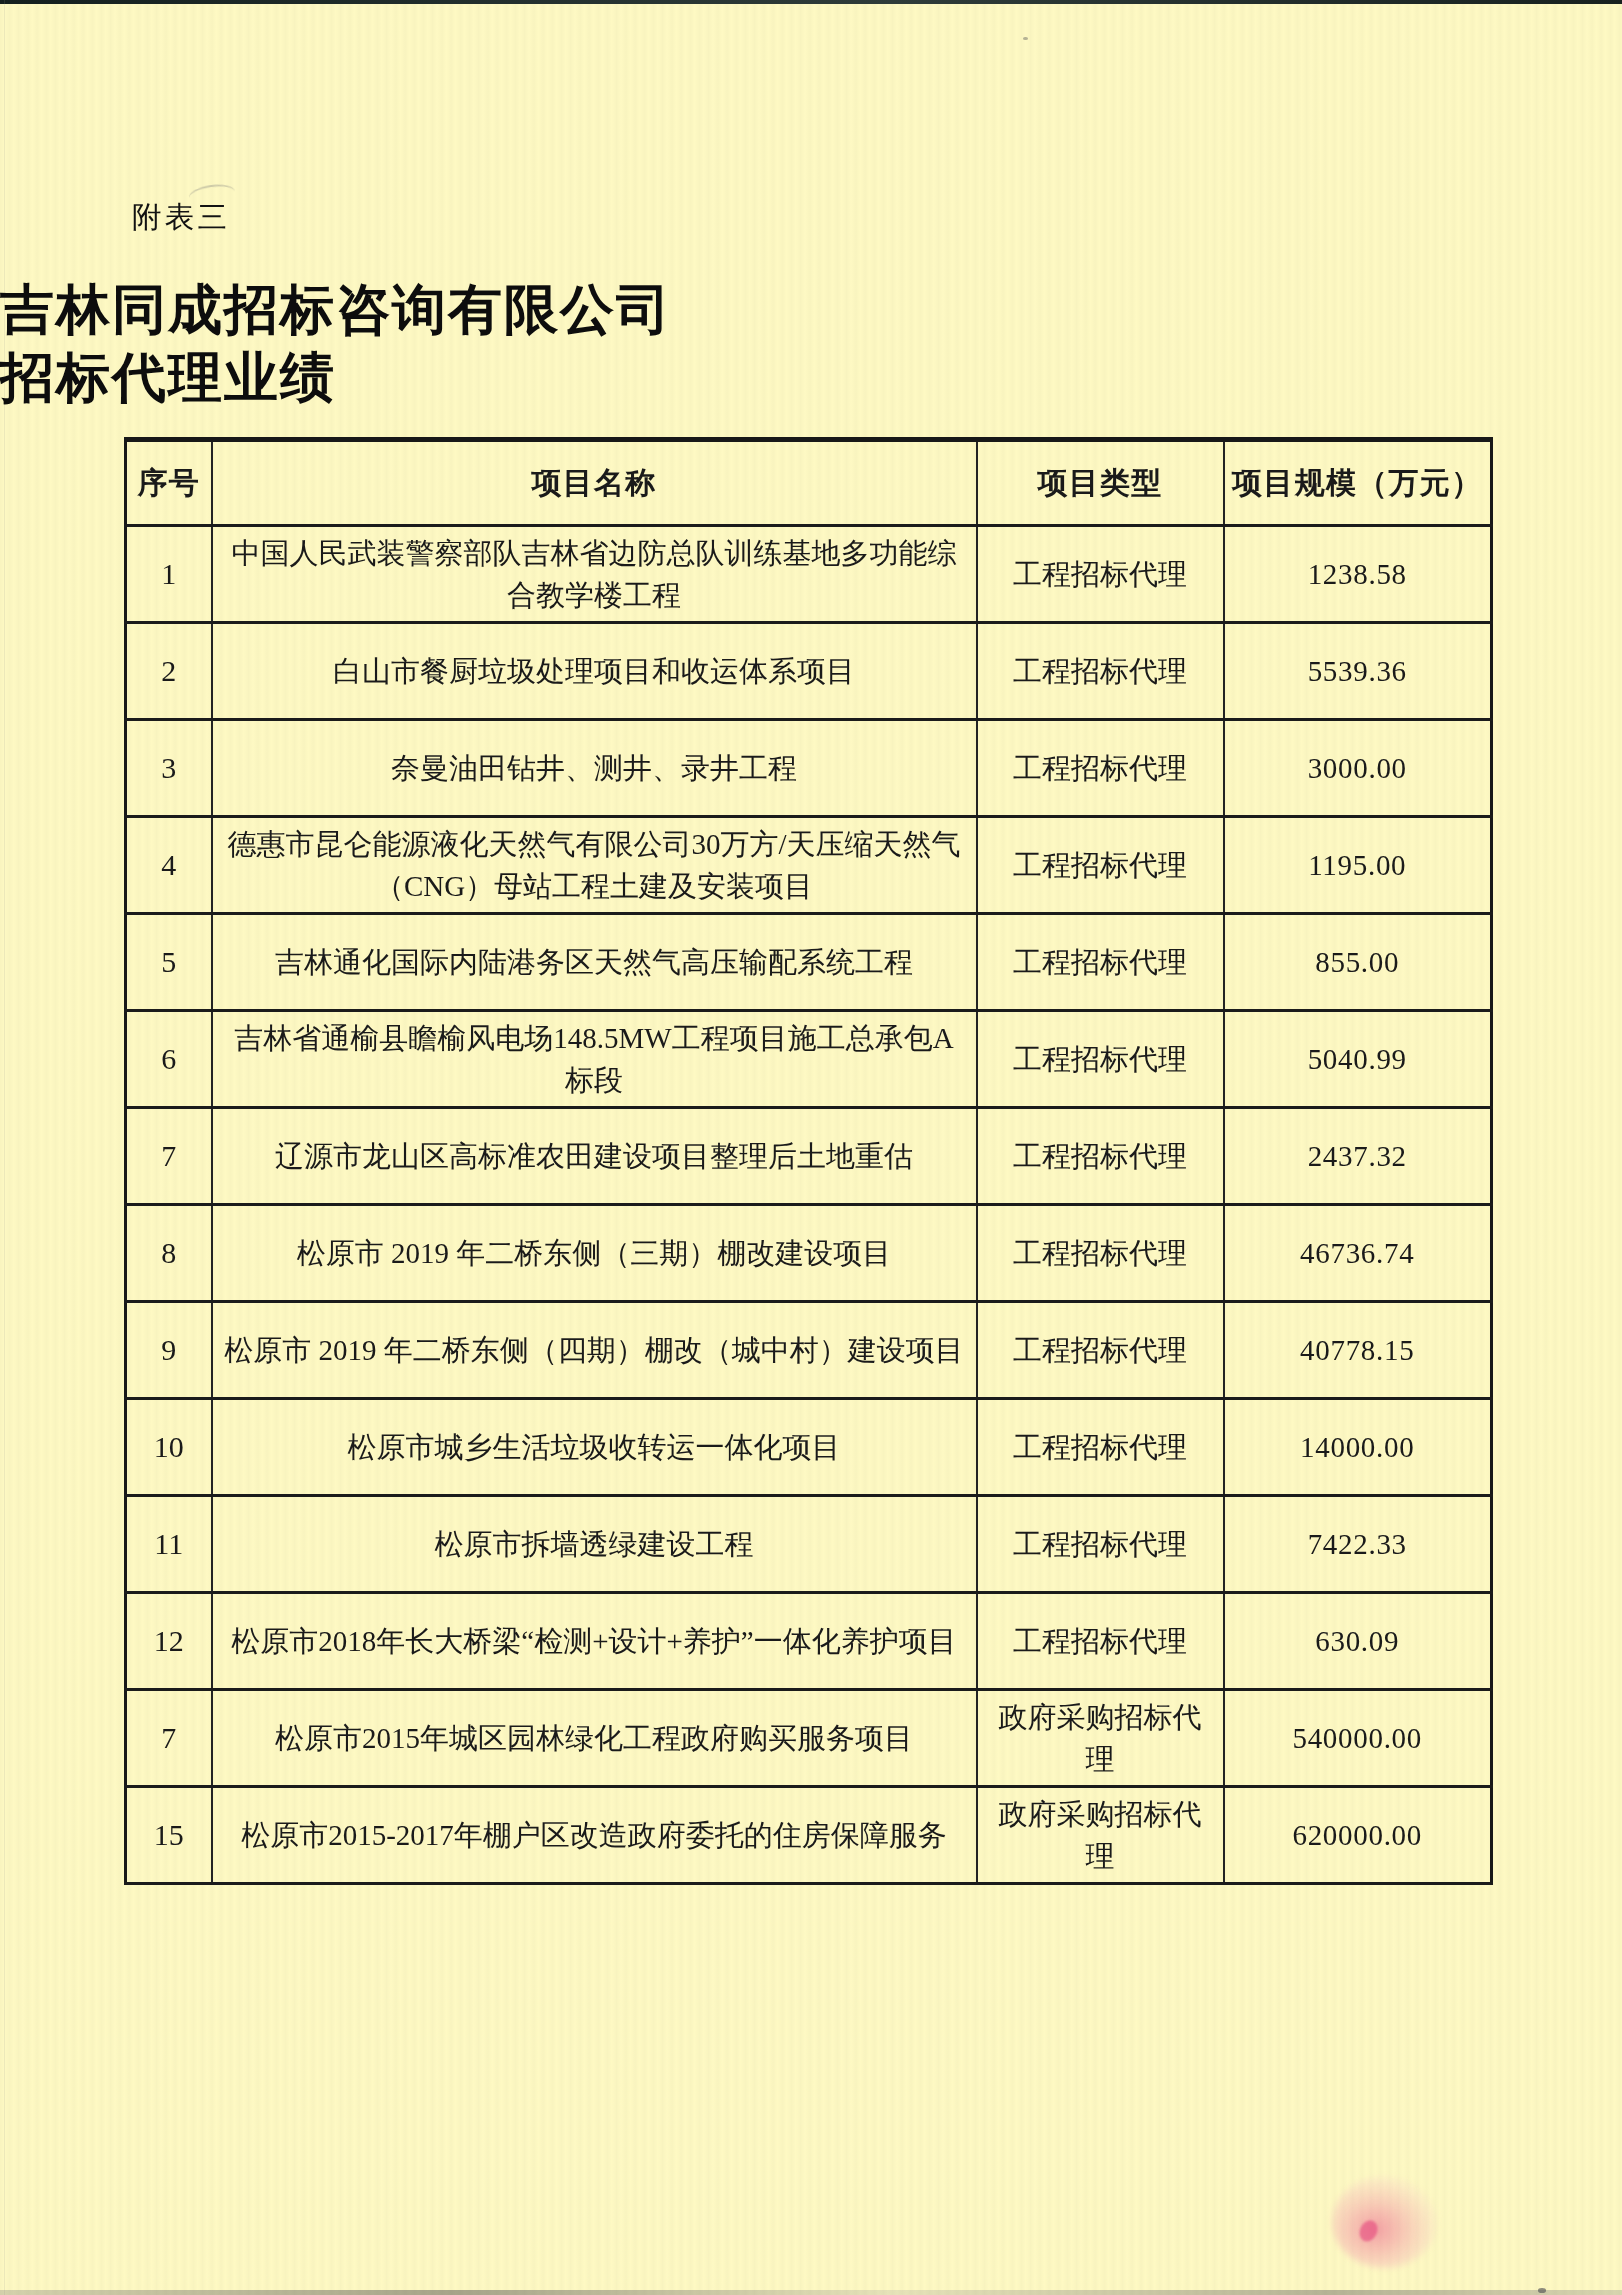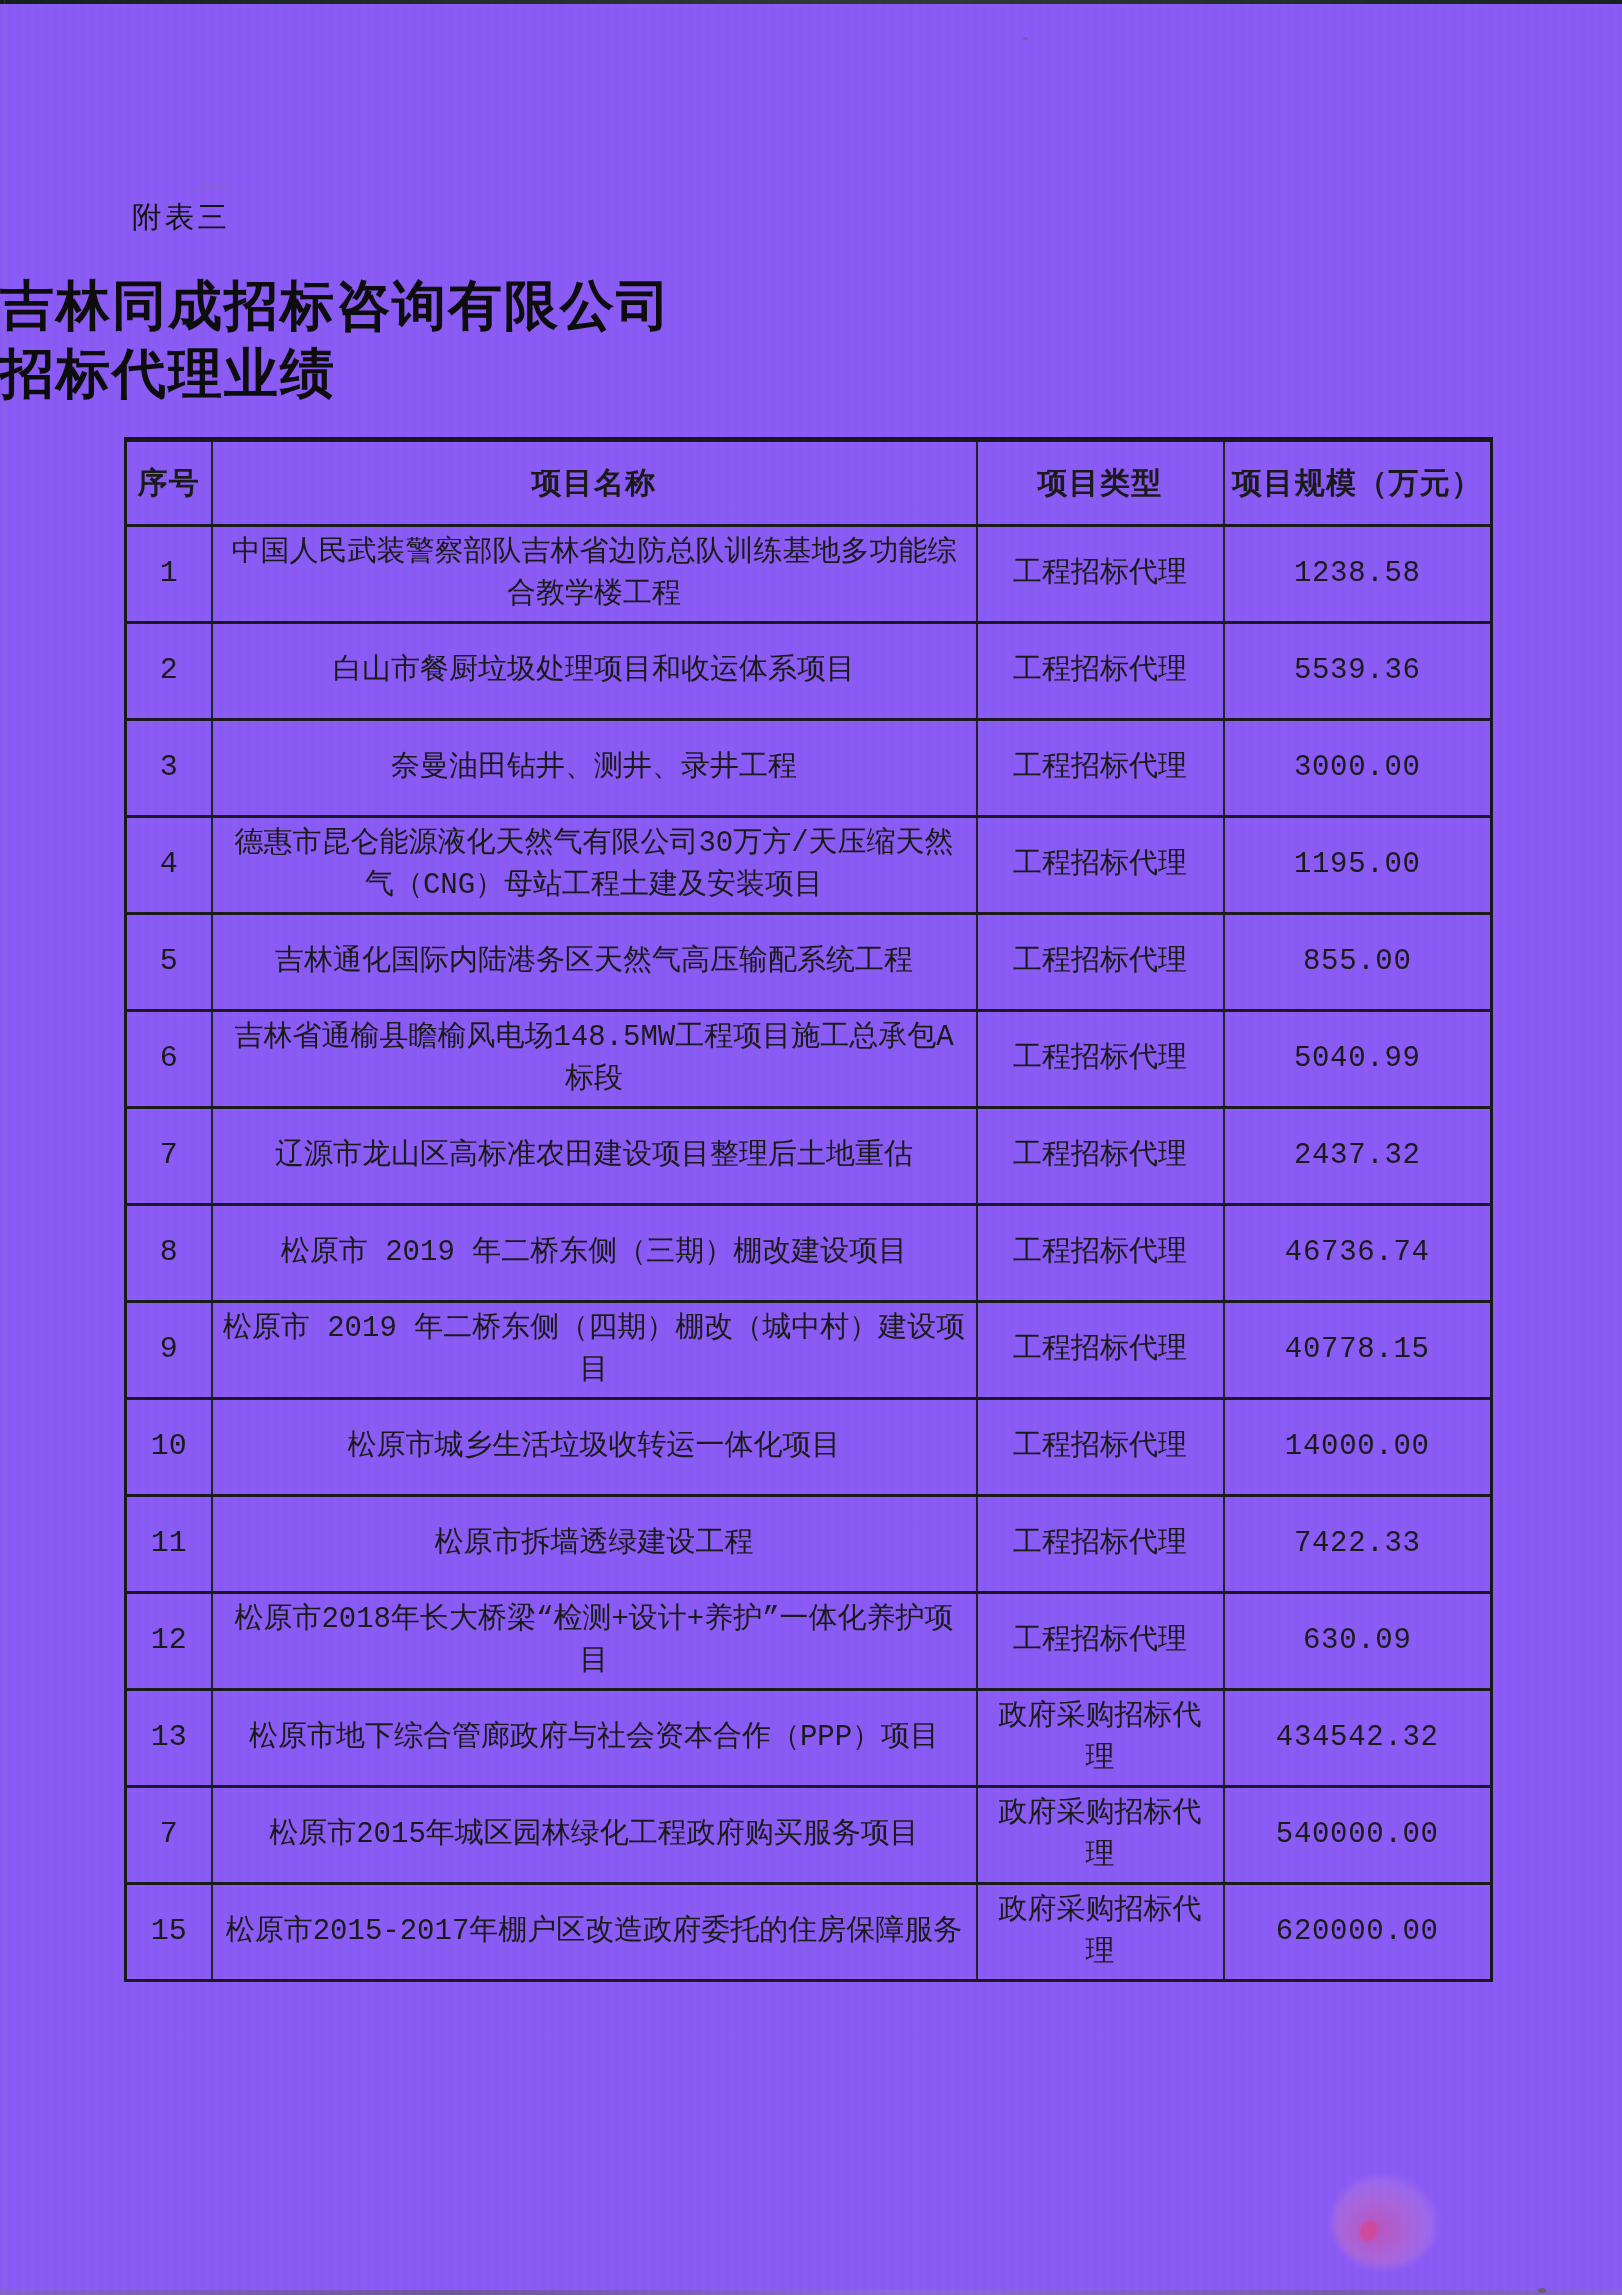--- a/index.html
+++ b/index.html
@@ -1,21 +1,21 @@
 <!DOCTYPE html>
 <html style="font-size:10.5px"><head>
 <meta charset="utf-8">
 <style>
   html,body{margin:0;padding:0;background:#ffffff;}
   .page{
     position:relative;
     width:1623px;height:2295px;
-    background:#8b5cf6;
+    background:#fef9c3;
     overflow:hidden;
-    font-family:Liberation Mono, monospace;
+    font-family:Liberation Serif, serif;
     color:#161616;
   }
   
   .paper-texture{
     position:absolute;inset:0;
     background:repeating-linear-gradient(90deg,
       rgba(0,0,0,.025) 0px, rgba(0,0,0,0) 4.6px, rgba(0,0,0,.018) 9.2px);
     pointer-events:none;
   }
   .scan-top{
@@ -195,26 +195,20 @@
       <td class="c-type">工程招标代理</td>
       <td class="c-scale">7422.33</td>
     </tr>
         <tr>
       <td class="c-no">12</td>
       <td class="c-name">松原市2018年长大桥梁“检测+设计+养护”一体化养护项目</td>
       <td class="c-type">工程招标代理</td>
       <td class="c-scale">630.09</td>
     </tr>
         <tr>
-      <td class="c-no">13</td>
-      <td class="c-name">松原市地下综合管廊政府与社会资本合作（PPP）项目</td>
-      <td class="c-type">政府采购招标代理</td>
-      <td class="c-scale">434542.32</td>
-    </tr>
-        <tr>
       <td class="c-no">7</td>
       <td class="c-name">松原市2015年城区园林绿化工程政府购买服务项目</td>
       <td class="c-type">政府采购招标代理</td>
       <td class="c-scale">540000.00</td>
     </tr>
         <tr>
       <td class="c-no">15</td>
       <td class="c-name">松原市2015-2017年棚户区改造政府委托的住房保障服务</td>
       <td class="c-type">政府采购招标代理</td>
       <td class="c-scale">620000.00</td>

